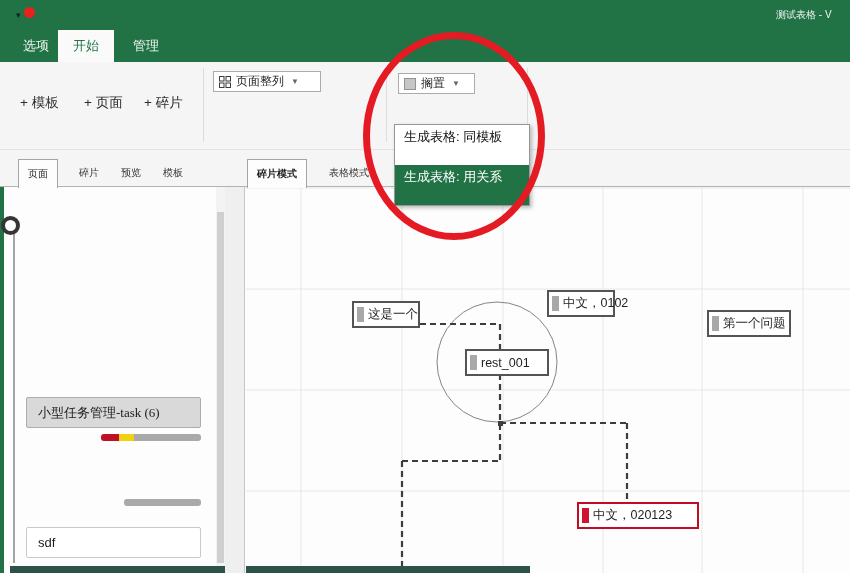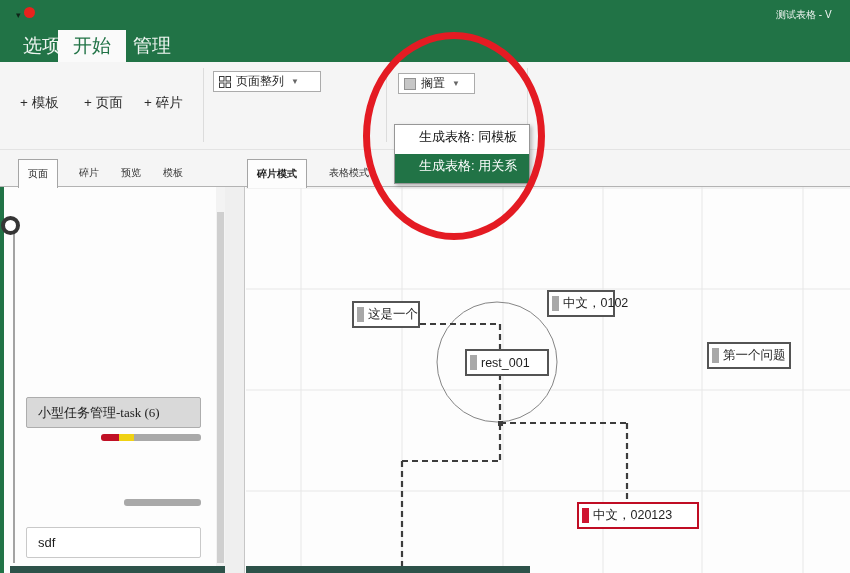--- a/index.html
+++ b/index.html
@@ -6,21 +6,21 @@
   #app{position:relative;width:850px;height:573px;overflow:hidden;
        font-family:"Liberation Sans","DejaVu Sans",sans-serif;background:#f5f5f5;
        -webkit-font-smoothing:antialiased;}
   
   .titlebar{position:absolute;left:0;top:0;width:850px;height:30px;background:#217346;}
   .logo-dot{position:absolute;left:24px;top:7px;width:11px;height:11px;border-radius:50%;background:#e8231d;}
   .qat-caret{position:absolute;left:16px;top:10px;font-size:9px;color:#102418;line-height:10px;}
   .win-title{position:absolute;left:776px;top:8px;color:#f2f7f4;font-size:10px;white-space:nowrap;}
   
   .ribbonrow{position:absolute;left:0;top:30px;width:850px;height:32px;background:#217346;}
-  .rtab{position:absolute;top:0;height:32px;line-height:32px;padding:0 15px;font-size:19px;color:#eef5f0;cursor:default;}
+  .rtab{position:absolute;top:0;height:32px;line-height:32px;padding:0 15px;font-size:13px;color:#eef5f0;cursor:default;}
   .rtab.active{background:#fafafa;color:#217346;}
   
   .toolbar{position:absolute;left:0;top:62px;width:850px;height:88px;background:#f5f5f5;border-bottom:1px solid #e3e3e3;box-sizing:border-box;}
   .tbtn{position:absolute;top:26px;height:30px;line-height:30px;font-size:13.5px;color:#2b2b2b;padding:0 4px;}
   .tdiv{position:absolute;top:6px;width:1px;height:74px;background:#dcdcdc;}
   .boxbtn{position:absolute;height:21px;background:#fff;border:1px solid #ababab;box-sizing:border-box;
           display:flex;align-items:center;font-size:12px;color:#262626;padding:0 5px;gap:5px;}
   .caret{font-size:8px;color:#666;margin-left:2px;}
   .sq-icon{width:12px;height:12px;background:#c6c6c6;border:1px solid #939393;box-sizing:border-box;}
   
@@ -53,21 +53,21 @@
   .vthumb{position:absolute;left:1px;top:25px;width:7px;height:351px;background:#cfcfcf;}
   .splitter{position:absolute;left:225px;top:0;width:20px;height:386px;background:#efefef;border-right:1px solid #c6c6c6;box-sizing:border-box;}
   .canvas{position:absolute;left:246px;top:0;width:604px;height:386px;background:#fdfdfd;}
   .node{position:absolute;height:27px;background:#fff;border:2px solid #545454;box-sizing:border-box;
         display:flex;align-items:center;gap:4px;padding-left:3px;font-size:12.5px;color:#1f1f1f;z-index:3;white-space:nowrap;}
   .node .ntab{width:7px;height:15px;flex:0 0 auto;}
   .hscroll{position:absolute;top:379px;height:7px;background:#2d5249;z-index:5;}
   
   .menu{position:absolute;left:394px;top:124px;width:134px;background:#fff;border:1px solid #979797;
         box-shadow:2px 2px 4px rgba(0,0,0,.25);z-index:60;}
-  .menu-item{height:29px;line-height:23px;padding-left:24px;font-size:13px;color:#111;white-space:nowrap;}
+  .menu-item{height:40px;line-height:23px;padding-left:9px;font-size:13px;color:#111;white-space:nowrap;}
   .menu-item.selected{background:#217346;color:#fff;}
   
   .red-ellipse{position:absolute;left:363px;top:32px;width:168px;height:194px;border:7px solid #e41b23;
                border-radius:50%;z-index:90;pointer-events:none;}
   svg{display:block;}
 </style>
 </head>
 <body>
 
 <div id="app">
@@ -205,21 +205,21 @@
           <rect x="252" y="234" width="5" height="5" fill="#3c3c3c"></rect>
         </svg>
     <div class="node" style="left: 106px; top: 114px; width: 68px; border-color: rgb(84, 84, 84);">
           <span class="ntab" style="background: rgb(168, 168, 168);"></span>
           <span>这是一个</span>
         </div>
         <div class="node" style="left: 301px; top: 103px; width: 68px; border-color: rgb(84, 84, 84);">
           <span class="ntab" style="background: rgb(168, 168, 168);"></span>
           <span>中文，0102</span>
         </div>
-        <div class="node" style="left: 461px; top: 123px; width: 84px; border-color: rgb(84, 84, 84); margin-top: 32px;">
+        <div class="node" style="left: 461px; top: 123px; width: 84px; border-color: rgb(84, 84, 84);">
           <span class="ntab" style="background: rgb(168, 168, 168);"></span>
           <span>第一个问题</span>
         </div>
         <div class="node" style="left: 219px; top: 162px; width: 84px; border-color: rgb(84, 84, 84);">
           <span class="ntab" style="background: rgb(168, 168, 168);"></span>
           <span>rest_001</span>
         </div>
         <div class="node" style="left: 331px; top: 315px; width: 122px; border-color: rgb(192, 13, 36);">
           <span class="ntab" style="background: rgb(207, 20, 48);"></span>
           <span>中文，020123</span>

